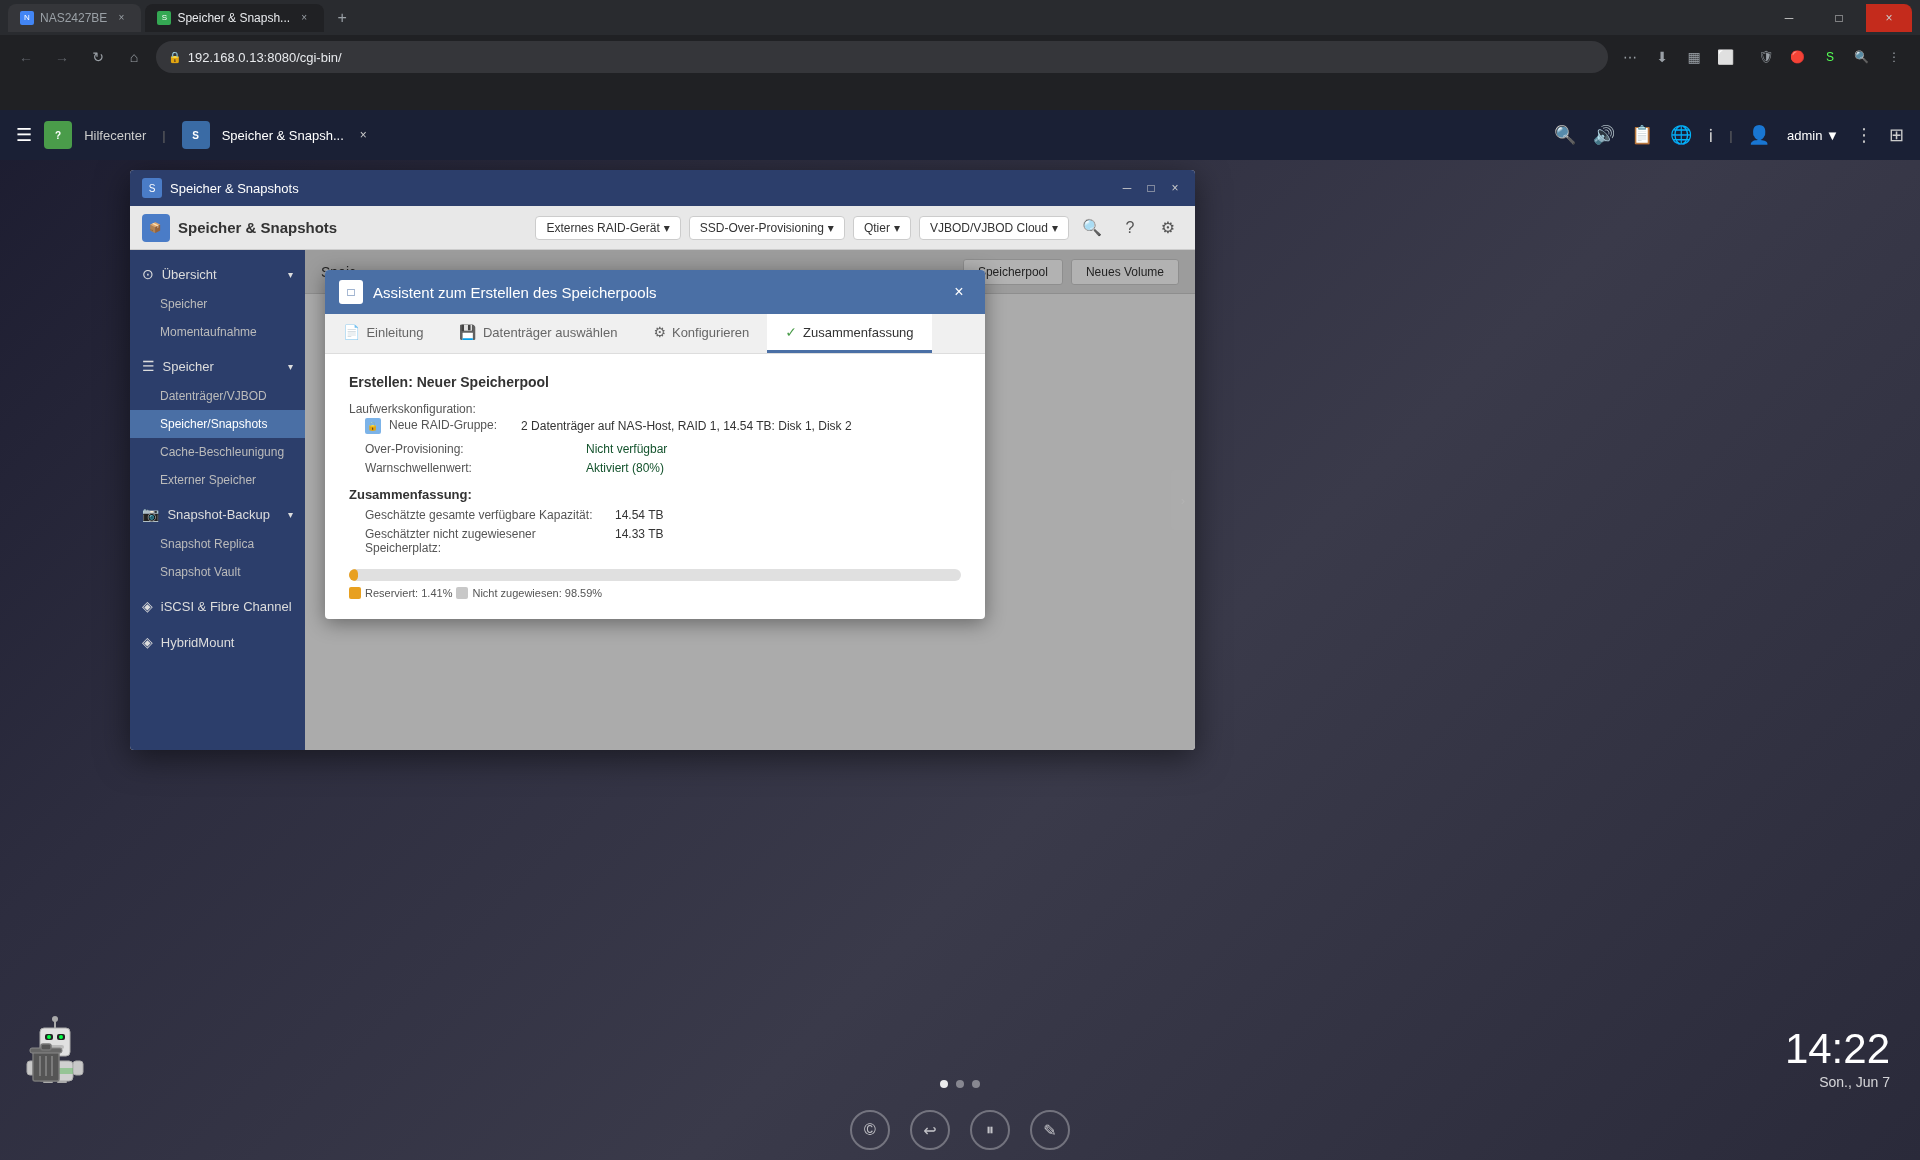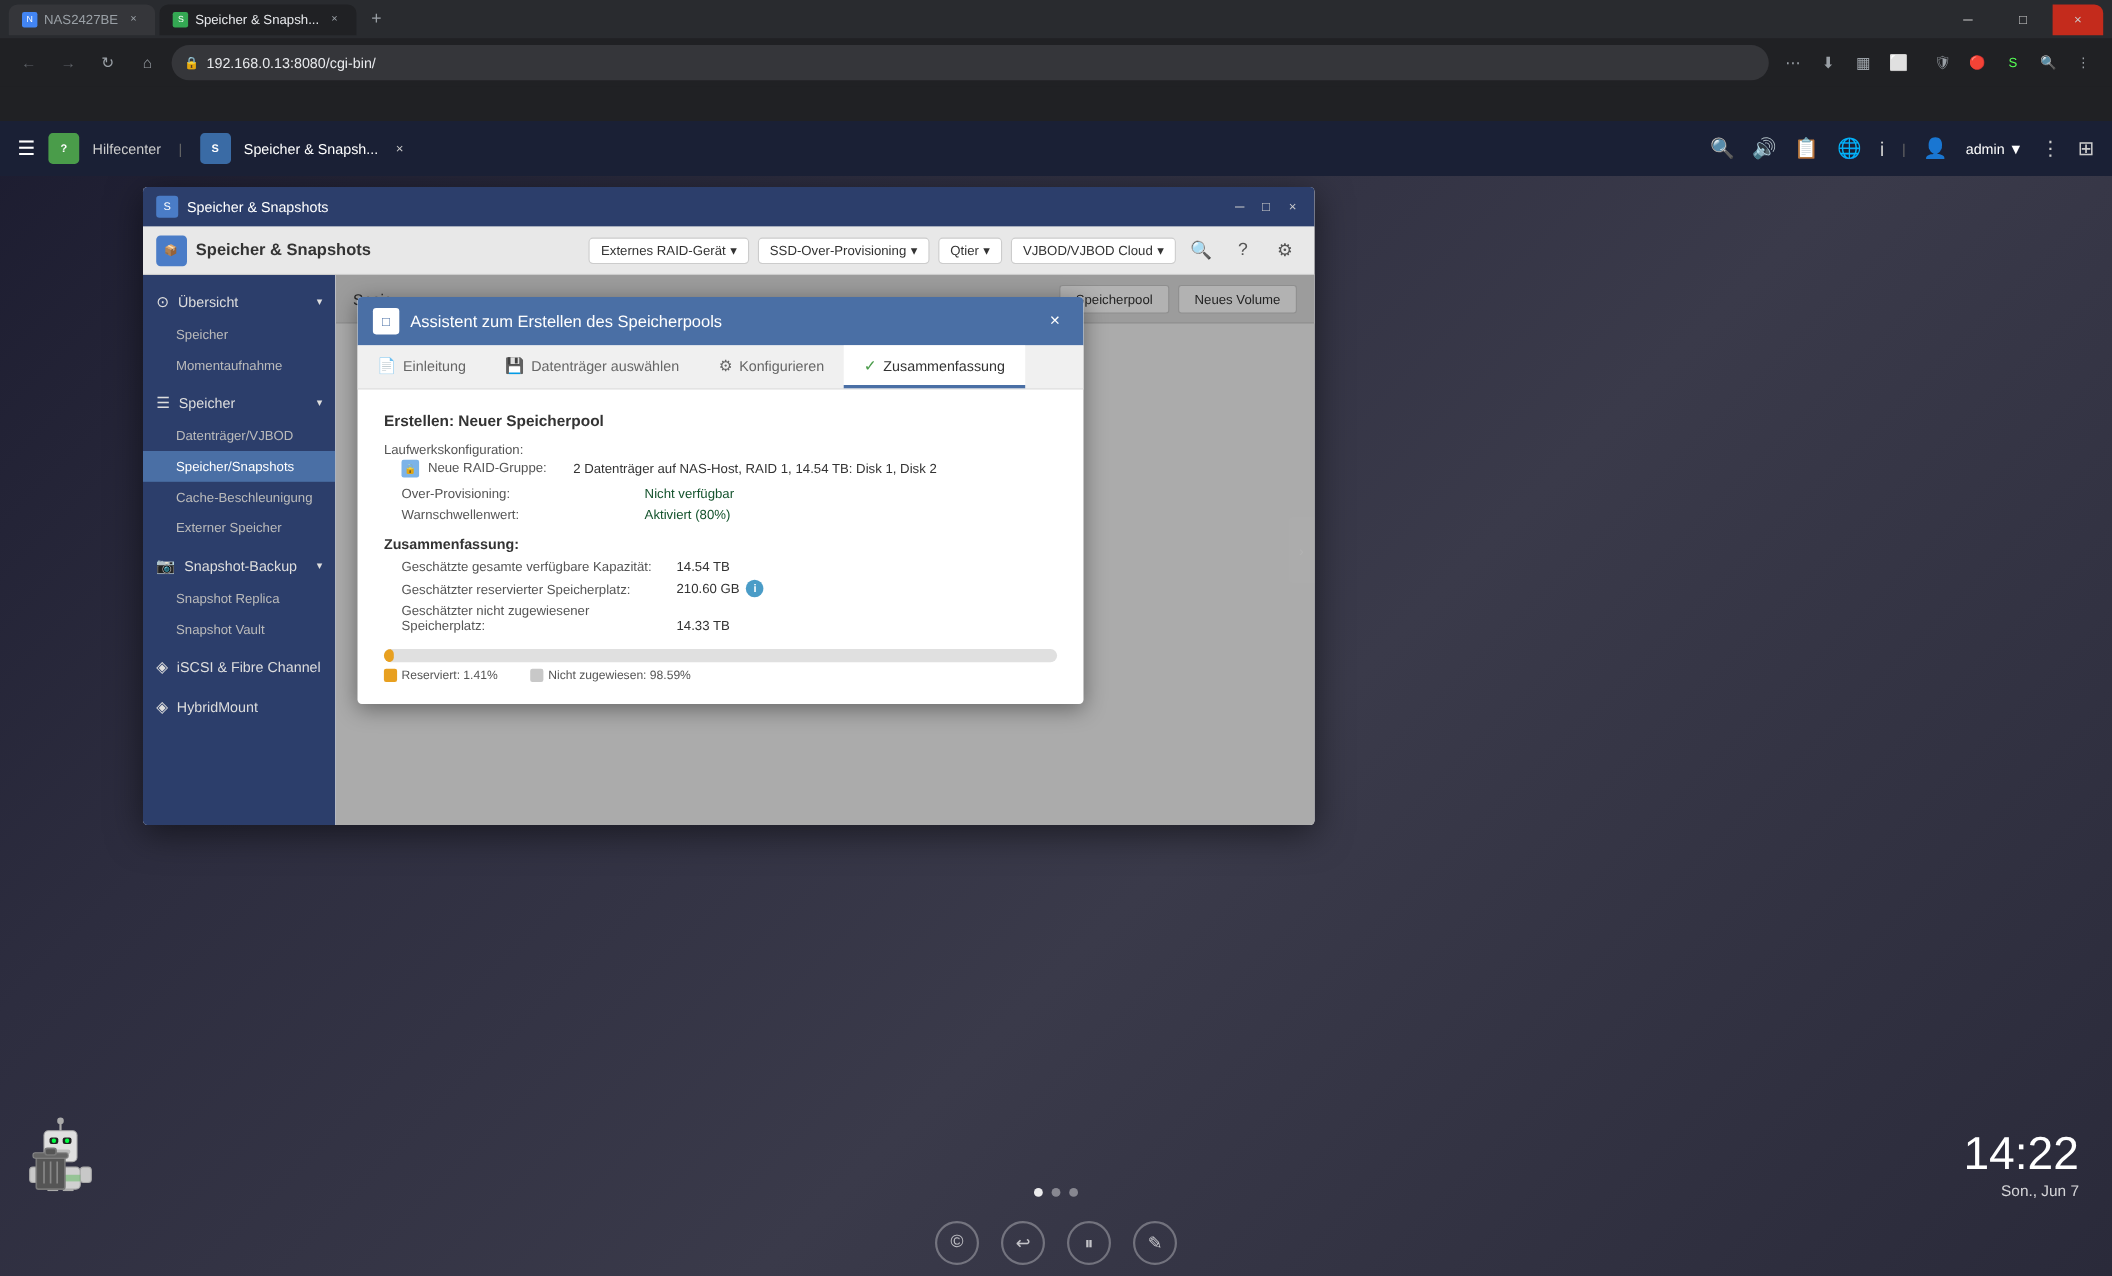--- a/index.html
+++ b/index.html
@@ -612,21 +612,21 @@
 
     .summary-header {
       font-size: 13px;
       font-weight: 600;
       color: #333;
       margin: 12px 0 6px 0;
     }
 
     .summary-row {
       display: flex;
-      align-items: flex-end;
+      align-items: flex-start;
       margin-bottom: 5px;
       padding-left: 16px;
     }
 
     .summary-label {
       font-size: 12px;
       color: #555;
       flex: 1;
       max-width: 250px;
     }
@@ -665,21 +665,21 @@
 
     .progress-bar {
       height: 100%;
       border-radius: 6px;
       background: #e8a020;
     }
 
     .progress-legend {
       display: flex;
       align-items: center;
-      gap: 30px;
+      gap: 4px;
       font-size: 11px;
       color: #555;
     }
 
     .legend-dot {
       width: 12px;
       height: 12px;
       border-radius: 2px;
       display: inline-block;
       margin-right: 4px;
@@ -1046,27 +1046,20 @@
                   <span class="config-label">Warnschwellenwert:</span>
                   <span class="config-value">Aktiviert (80%)</span>
                 </div>
 
                 <div class="summary-header">Zusammenfassung:</div>
                 <div class="summary-row">
                   <span class="summary-label">Geschätzte gesamte verfügbare Kapazität:</span>
                   <span class="summary-value">14.54 TB</span>
                 </div>
                 <div class="summary-row">
-                  <span class="summary-label">Geschätzter reservierter Speicherplatz:</span>
-                  <span class="summary-value">
-                    <span>210.60 GB</span>
-                    <span class="info-badge">i</span>
-                  </span>
-                </div>
-                <div class="summary-row">
                   <span class="summary-label">Geschätzter nicht zugewiesener Speicherplatz:</span>
                   <span class="summary-value">14.33 TB</span>
                 </div>
 
                 <div class="progress-container">
                   <div class="progress-bar" style="width: 1.41%;"></div>
                 </div>
 
                 <div class="progress-legend">
                   <div class="legend-item">

